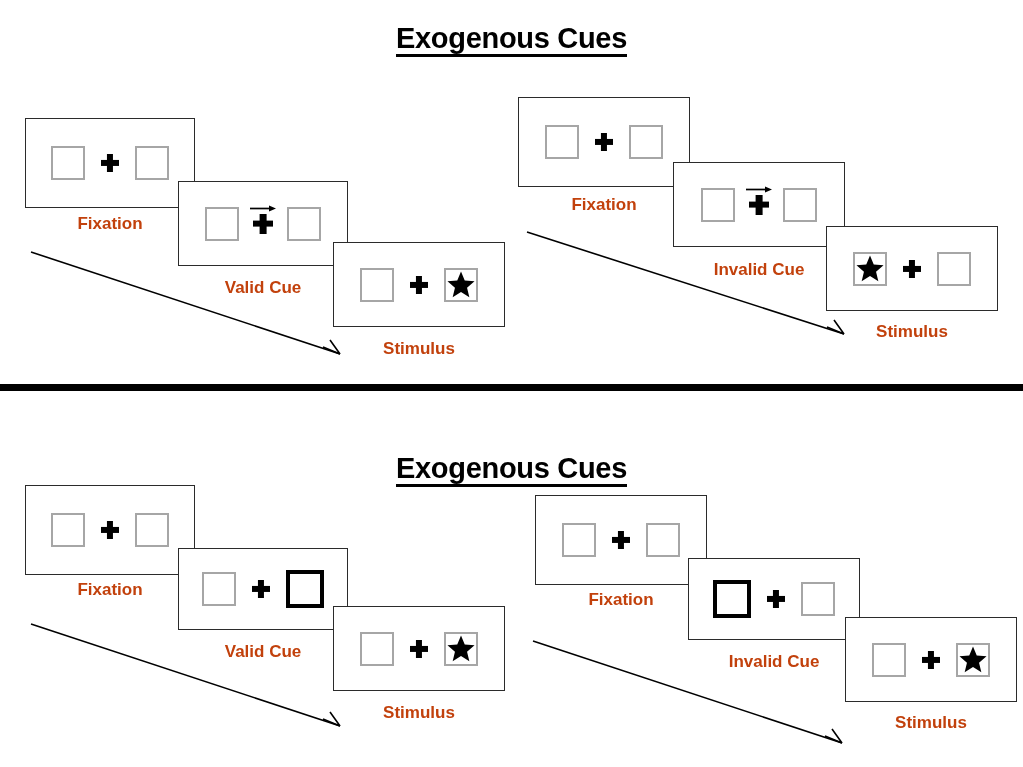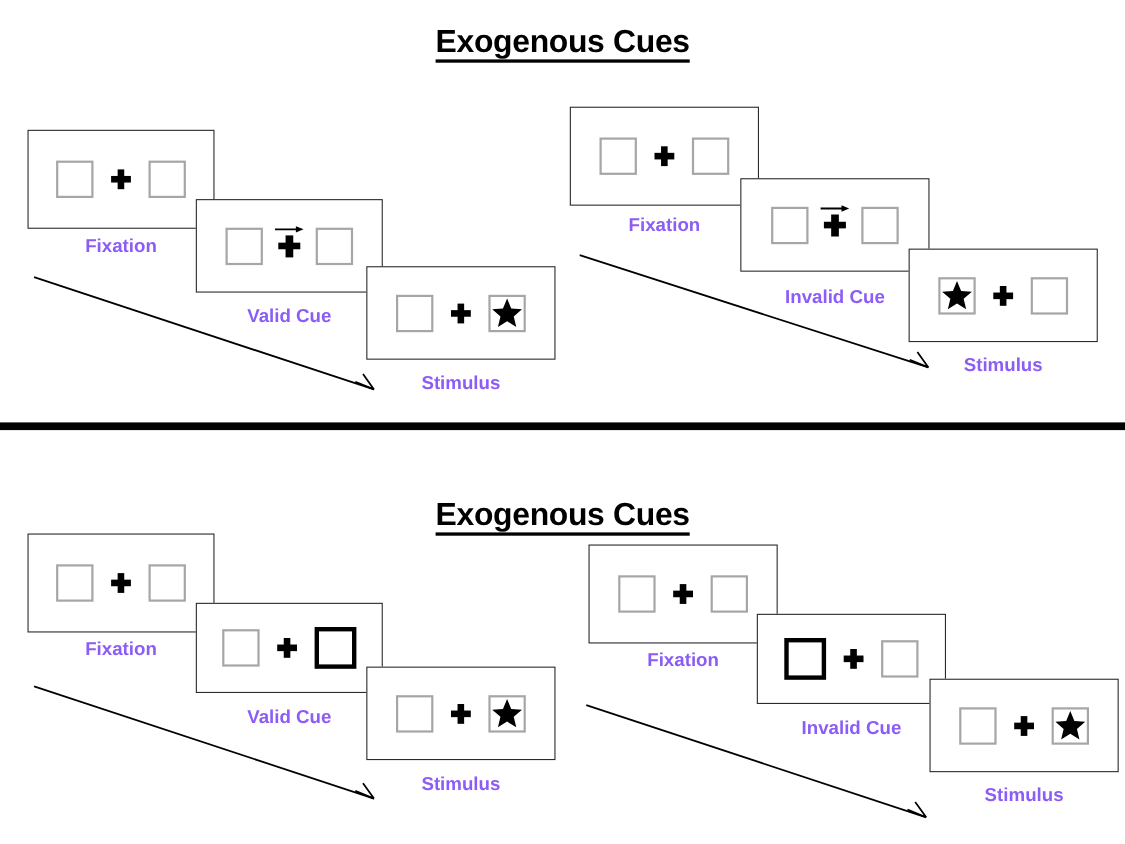--- a/index.html
+++ b/index.html
@@ -116,21 +116,21 @@
   }
 
   
   .star-svg { display: block; }
 
   
   .stage-label {
     position: absolute;
     font-size: 17px;
     font-weight: bold;
-    color: #8b5cf6;
+    color: #c2410c;
     white-space: nowrap;
     text-align: center;
     line-height: 1.0;
   }
 
   
   .time-arrow {
     position: absolute;
     overflow: visible;
   }

